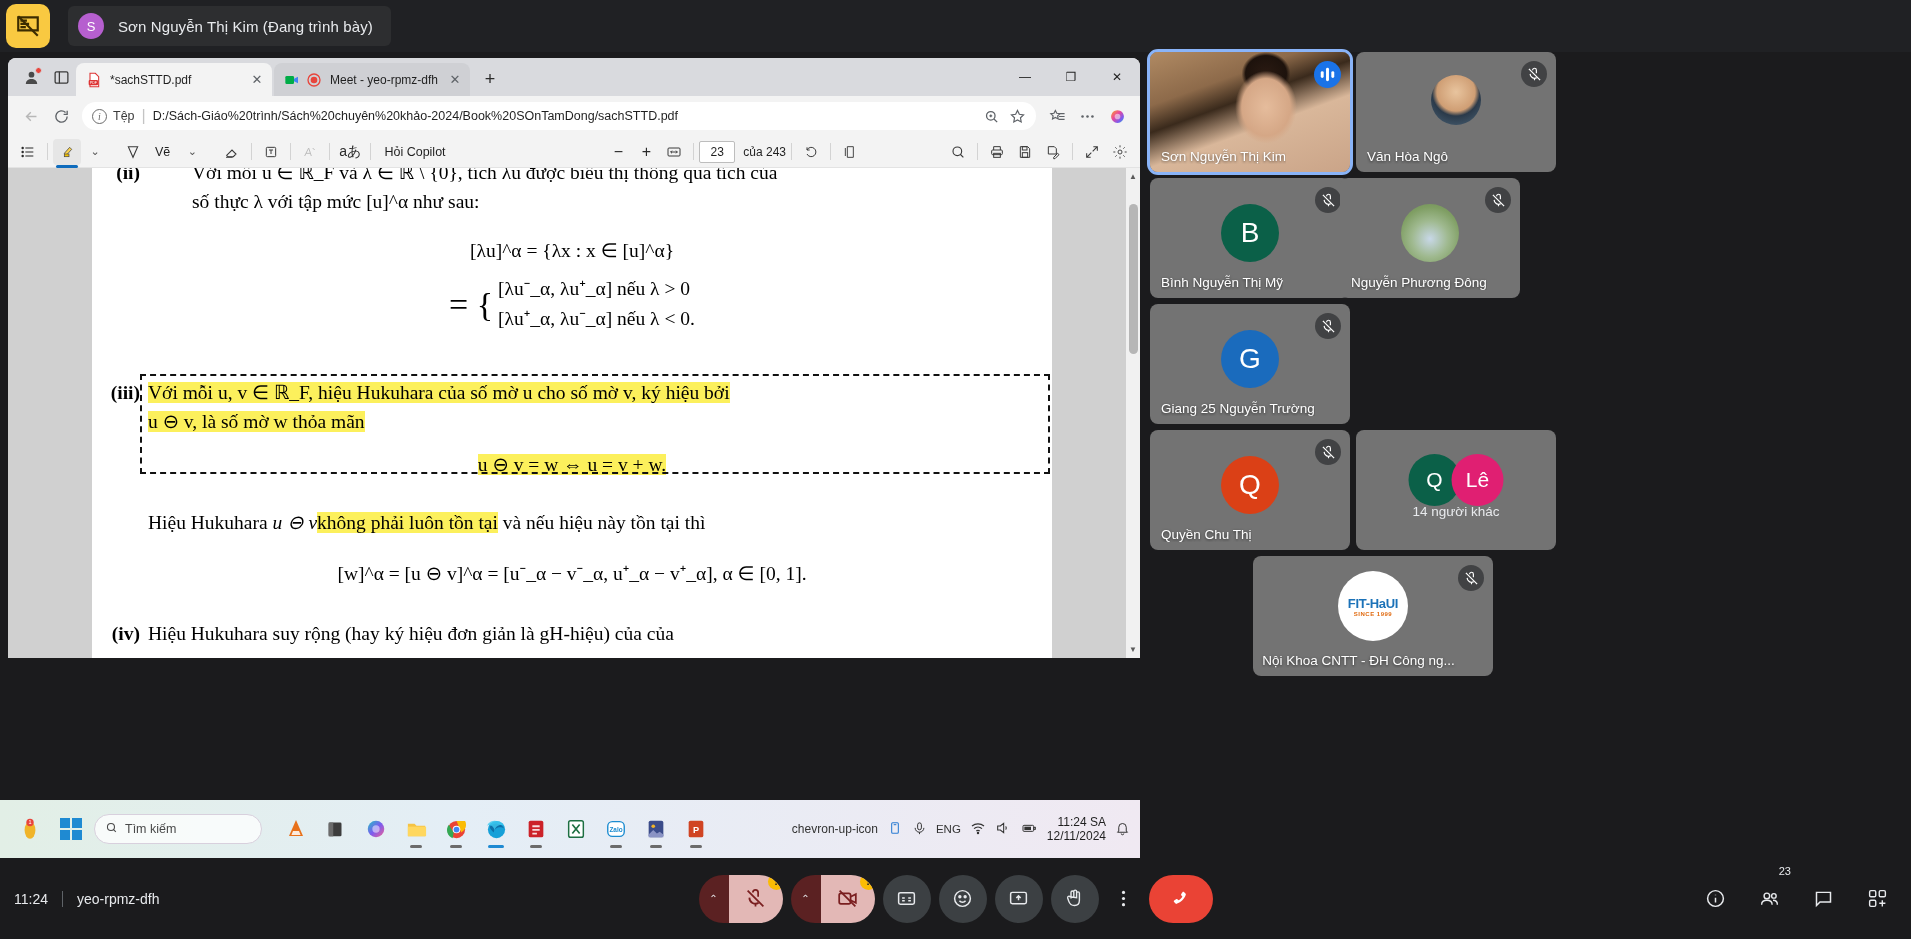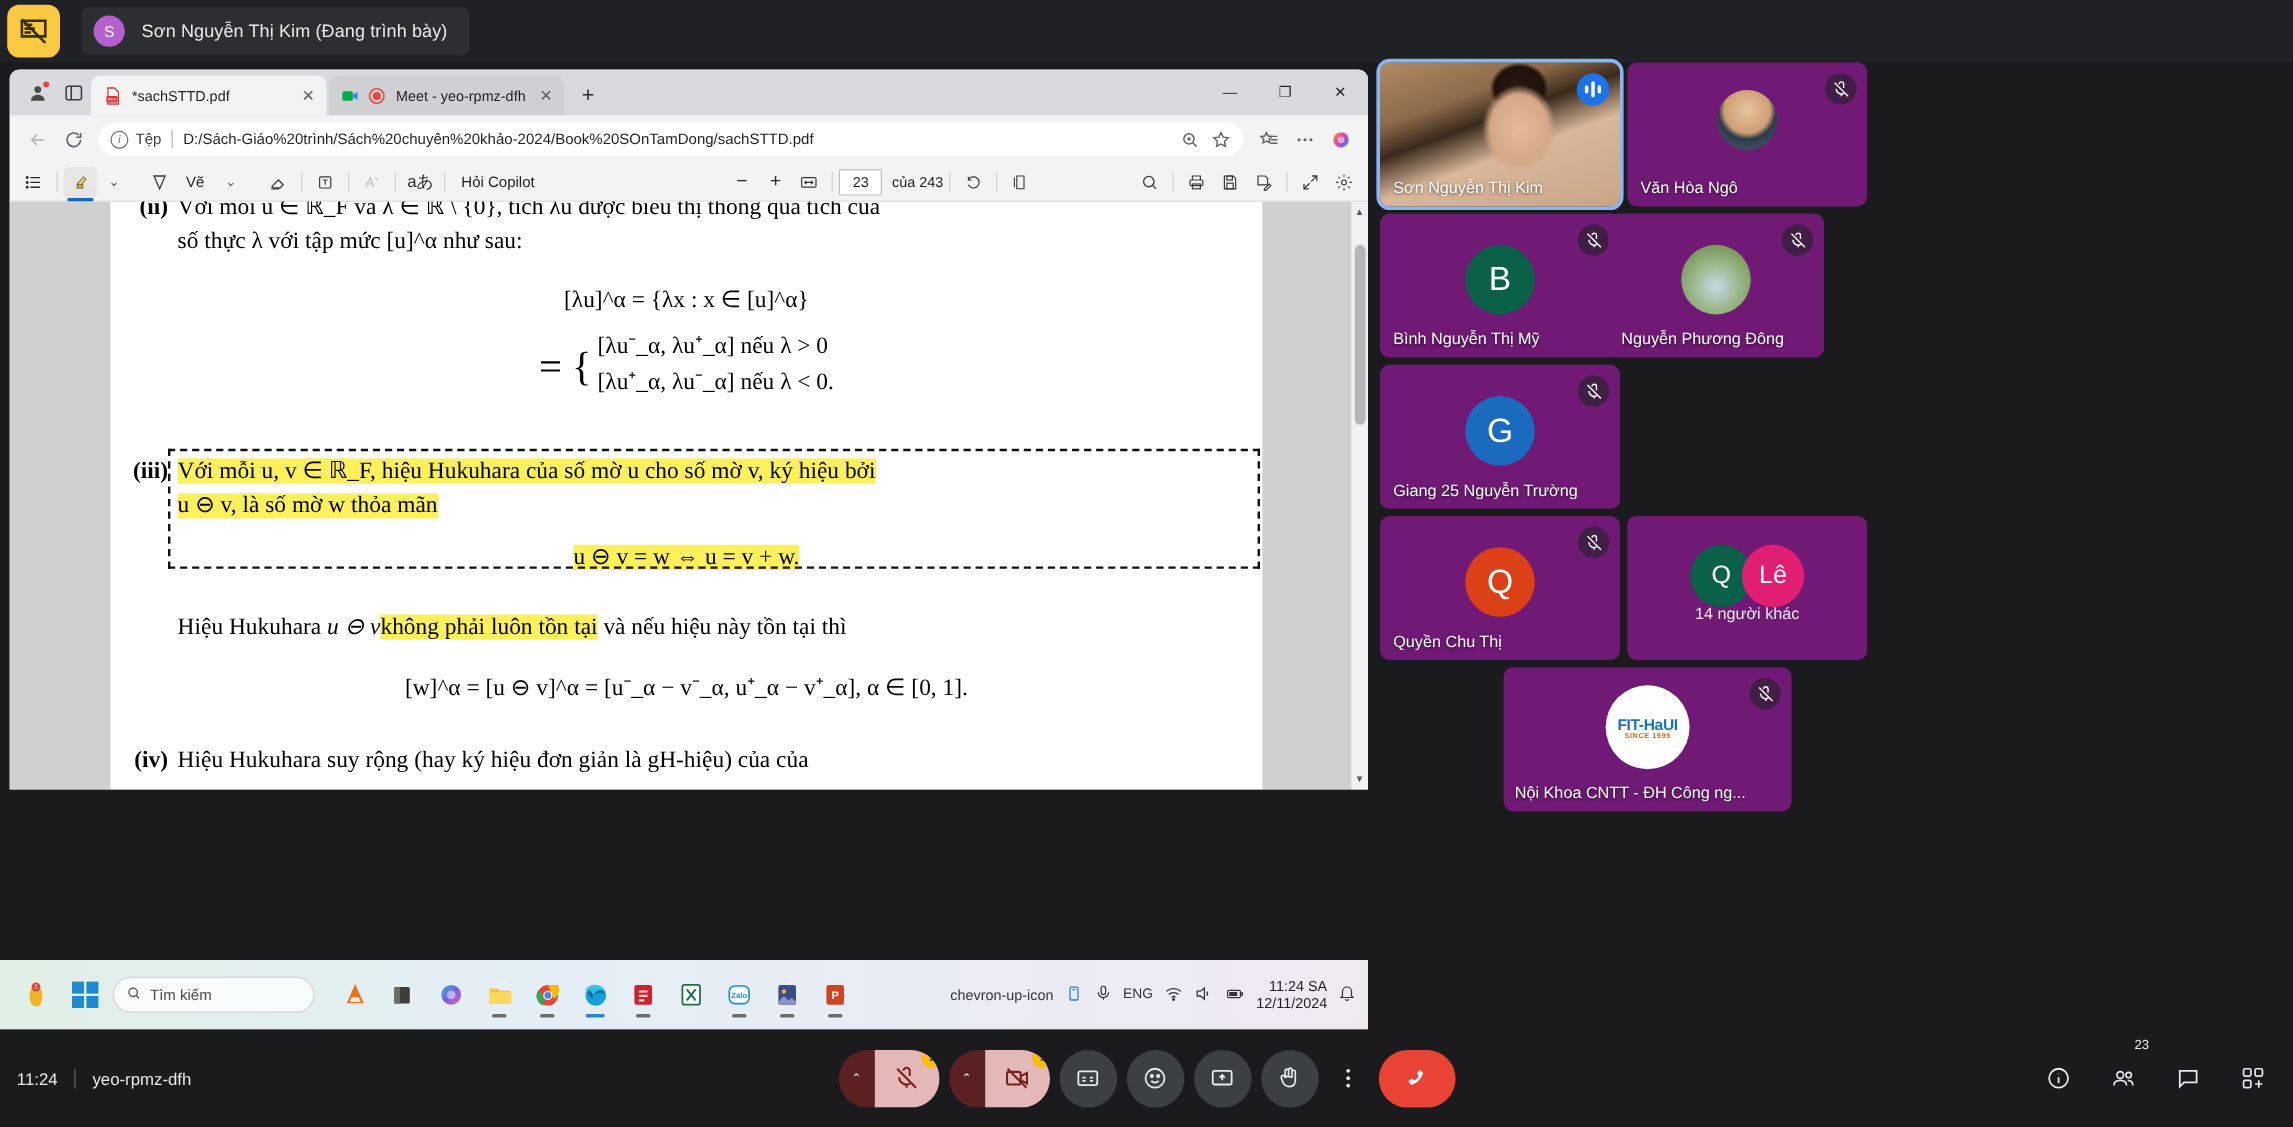--- a/index.html
+++ b/index.html
@@ -99,21 +99,21 @@
   .badge-warn{position:absolute;top:-2px;right:-2px;width:17px;height:17px;border-radius:50%;background:#fbbc04;color:#202124;font-size:11px;font-weight:bold;display:flex;align-items:center;justify-content:center;}
   .ctl.hangup{width:64px;height:48px;border-radius:24px;background:#ea4335;}
   .ctl.more{background:transparent;width:34px;}
   .meet-right{position:absolute;right:14px;display:flex;align-items:center;gap:14px;}
   .mr{width:40px;height:40px;display:flex;align-items:center;justify-content:center;position:relative;}
   .mr svg{width:21px;height:21px;}
   .mr-badge{position:absolute;top:0px;right:1px;background:#1b1b1d;color:#e8eaed;font-size:11px;}
 
   
   .grid{position:absolute;left:1148px;top:52px;width:763px;height:806px;padding:4px;}
-  .tile{position:absolute;background:#701a75;border-radius:8px;overflow:hidden;}
+  .tile{position:absolute;background:#737373;border-radius:8px;overflow:hidden;}
   .tile.speaking{outline:3px solid #8ab4f8;}
   .tile-name{position:absolute;left:11px;bottom:8px;color:#fff;font-size:13.5px;font-weight:500;text-shadow:0 1px 3px rgba(0,0,0,.6);white-space:nowrap;overflow:hidden;max-width:88%;}
   .tile-mic{position:absolute;right:9px;top:9px;width:26px;height:26px;border-radius:50%;background:rgba(32,33,36,.6);display:flex;align-items:center;justify-content:center;}
   .tile-mic svg{width:15px;height:15px;}
   .tile-speak{position:absolute;right:9px;top:9px;width:27px;height:27px;border-radius:50%;background:#1a73e8;display:flex;align-items:center;justify-content:center;}
   .av{position:absolute;left:50%;top:46%;transform:translate(-50%,-50%);border-radius:50%;display:flex;align-items:center;justify-content:center;color:#fff;font-weight:400;}
   .photo{position:absolute;left:0;top:0;width:100%;height:100%;}
   .others{position:absolute;left:50%;top:42%;transform:translate(-50%,-50%);display:flex;}
   .others div{width:52px;height:52px;border-radius:50%;display:flex;align-items:center;justify-content:center;color:#fff;font-size:21px;}
   .others div:nth-child(2){margin-left:-9px;}
@@ -375,21 +375,21 @@
             <circle cx="12" cy="12" r="3"></circle>
             <path d="M12 2v3M12 19v3M2 12h3M19 12h3M5 5l2 2M17 17l2 2M19 5l-2 2M7 17l-2 2"></path>
           </svg>
       </div>
     </div>
 
     <div class="pdfviewport">
       <div class="pdfpage">
         <div class="doc">
 
-          <div class="para" style="margin-top:-14px;">
+          <div class="para" style="margin-top:-14px;gap:44px;">
             <div class="lbl">(ii)</div>
             <div class="body">
               <div class="line" style="overflow:hidden;">Với mỗi u ∈ ℝ_F và λ ∈ ℝ \ {0}, tích λu được biểu thị thông qua tích của</div>
               <div class="line">số thực λ với tập mức [u]^α như sau:</div>
             </div>
           </div>
 
           <div class="eq" style="margin-top:20px;">
             <span>[λu]^α = {λx : x ∈ [u]^α}</span>
           </div>

